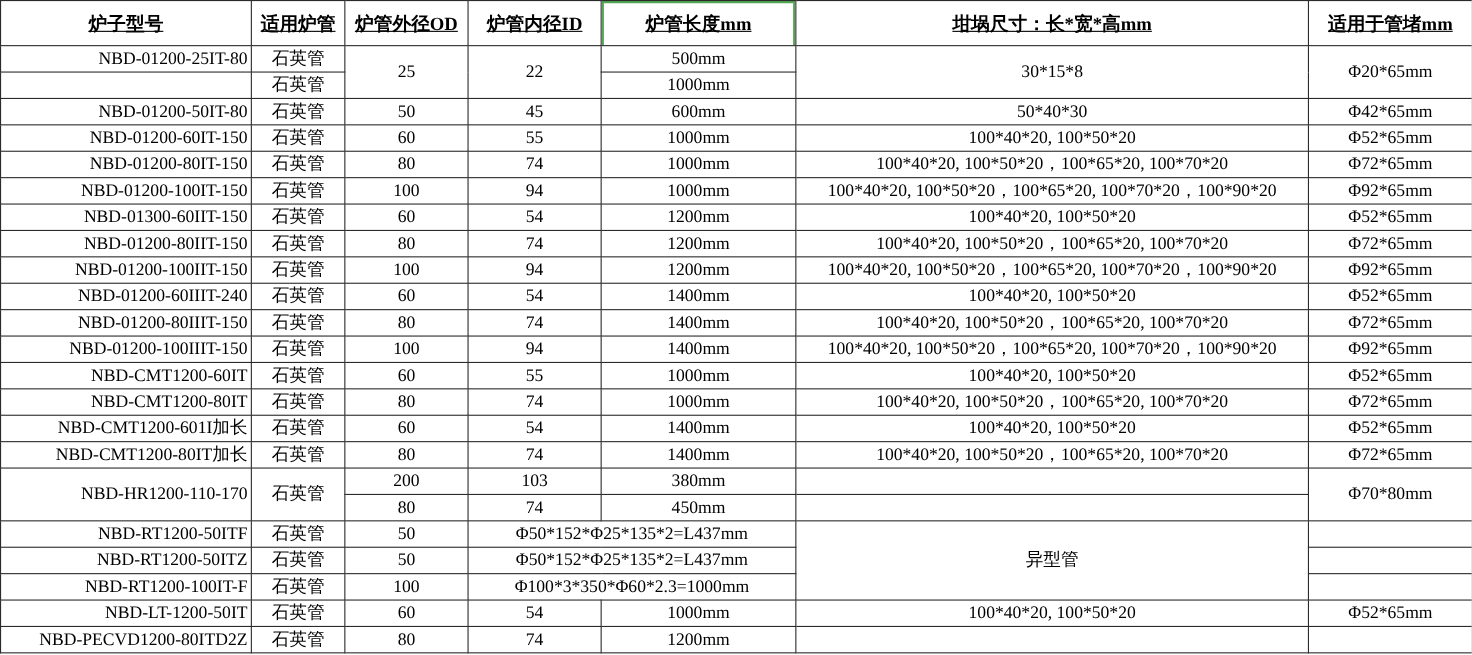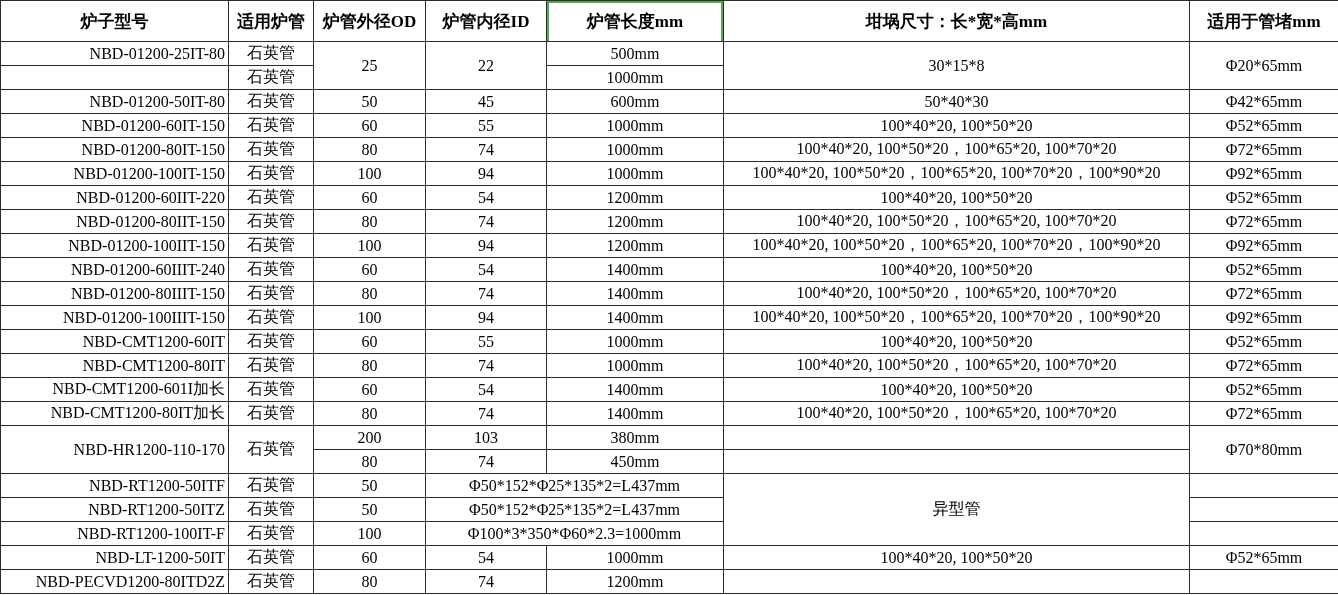--- a/index.html
+++ b/index.html
@@ -15,21 +15,21 @@
   td,th{
     border:1px solid #2b2b2b;
     padding:0 3px;
     text-align:center;
     vertical-align:middle;
     overflow:hidden;
     white-space:nowrap;
     height:23px;
     background:#fff;
   }
-  thead tr{height:41px;}
+  thead tr{height:41px;text-decoration:underline;}
   th{font-weight:bold;font-size:17px;}
   th.selected{
     box-shadow: inset 0 2px 0 var(--sel-color),
                 inset 2px 0 0 var(--sel-color),
                 inset -2px 0 0 var(--sel-color);
   }
   td.left{text-align:right;}
   tbody tr{height:24px;}
 </style>
 </head>
@@ -102,21 +102,21 @@
         <tr>
           <td class="left">NBD-01200-100IT-150</td>
           <td>石英管</td>
           <td>100</td>
           <td>94</td>
           <td>1000mm</td>
           <td>100*40*20, 100*50*20，100*65*20, 100*70*20，100*90*20</td>
           <td>Φ92*65mm</td>
         </tr>
         <tr>
-          <td class="left">NBD-01200-60IIT-220</td>
+          <td class="left">NBD-01300-60IIT-150</td>
           <td>石英管</td>
           <td>60</td>
           <td>54</td>
           <td>1200mm</td>
           <td>100*40*20, 100*50*20</td>
           <td>Φ52*65mm</td>
         </tr>
         <tr>
           <td class="left">NBD-01200-80IIT-150</td>
           <td>石英管</td>

